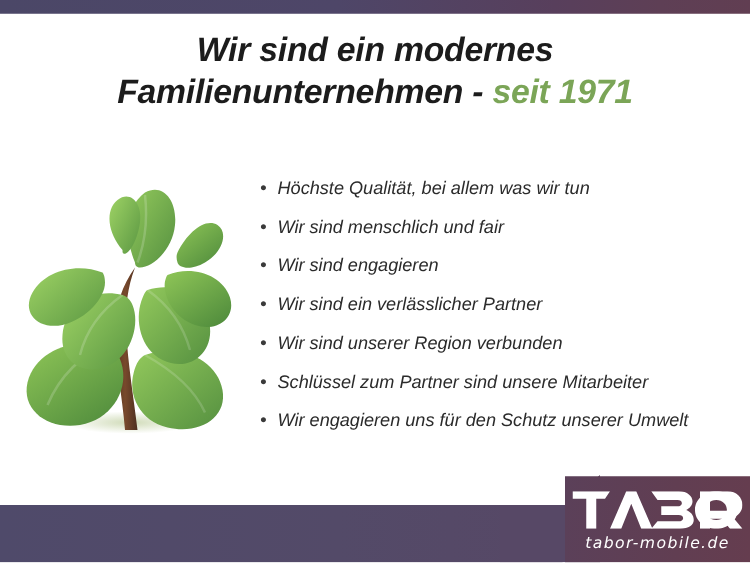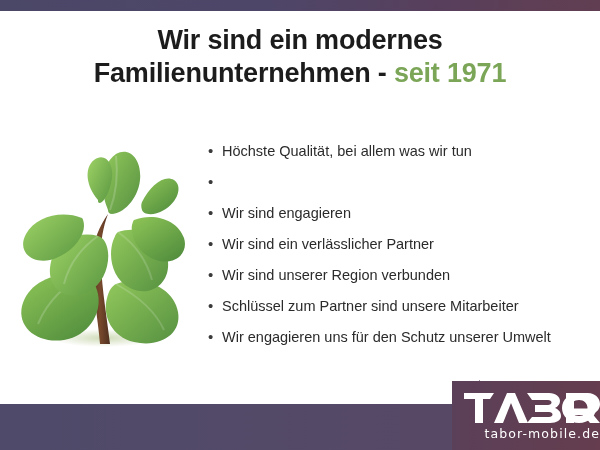--- a/index.html
+++ b/index.html
@@ -8,20 +8,21 @@
     background: #ffffff;
   }
   #slide {
     position: relative;
     width: 600px;
     height: 450px;
     background: #ffffff;
     overflow: hidden;
     font-family: "Liberation Sans", sans-serif;
     box-sizing: border-box;
+    font-style: italic;
   }
 
   
   .top-bar {
     position: absolute;
     left: 0;
     top: 0;
     width: 600px;
     height: 11px;
     background: linear-gradient(to right, #4b4767 0%, #4e4668 45%, #583f5c 74%, #5e3f55 88%, #613e52 100%);
@@ -110,21 +111,21 @@
   }
 
   .logo-block {
     position: absolute;
     left: 452px;
     top: 381px;
     width: 148px;
     height: 69px;
     display: flex;
     flex-direction: column;
-    align-items: flex-end;
+    align-items: center;
     justify-content: center;
   }
   .logo-word {
     margin-top: 2px;
     height: 30px;
   }
   .logo-tagline {
     margin-top: 3px;
     font-size: 12.5px;
     color: #ffffff;
@@ -202,20 +203,21 @@
     </svg>
   </div>
 
   <div class="bullets">
     <div class="bullet-row">
       <span class="bullet-dot">•</span>
       <span class="bullet-text">Höchste Qualität, bei allem was wir tun</span>
     </div>
     <div class="bullet-row">
       <span class="bullet-dot">•</span>
+      <span class="bullet-text">Wir sind menschlich und fair</span>
     </div>
     <div class="bullet-row">
       <span class="bullet-dot">•</span>
       <span class="bullet-text">Wir sind engagieren</span>
     </div>
     <div class="bullet-row">
       <span class="bullet-dot">•</span>
       <span class="bullet-text">Wir sind ein verlässlicher Partner</span>
     </div>
     <div class="bullet-row">

